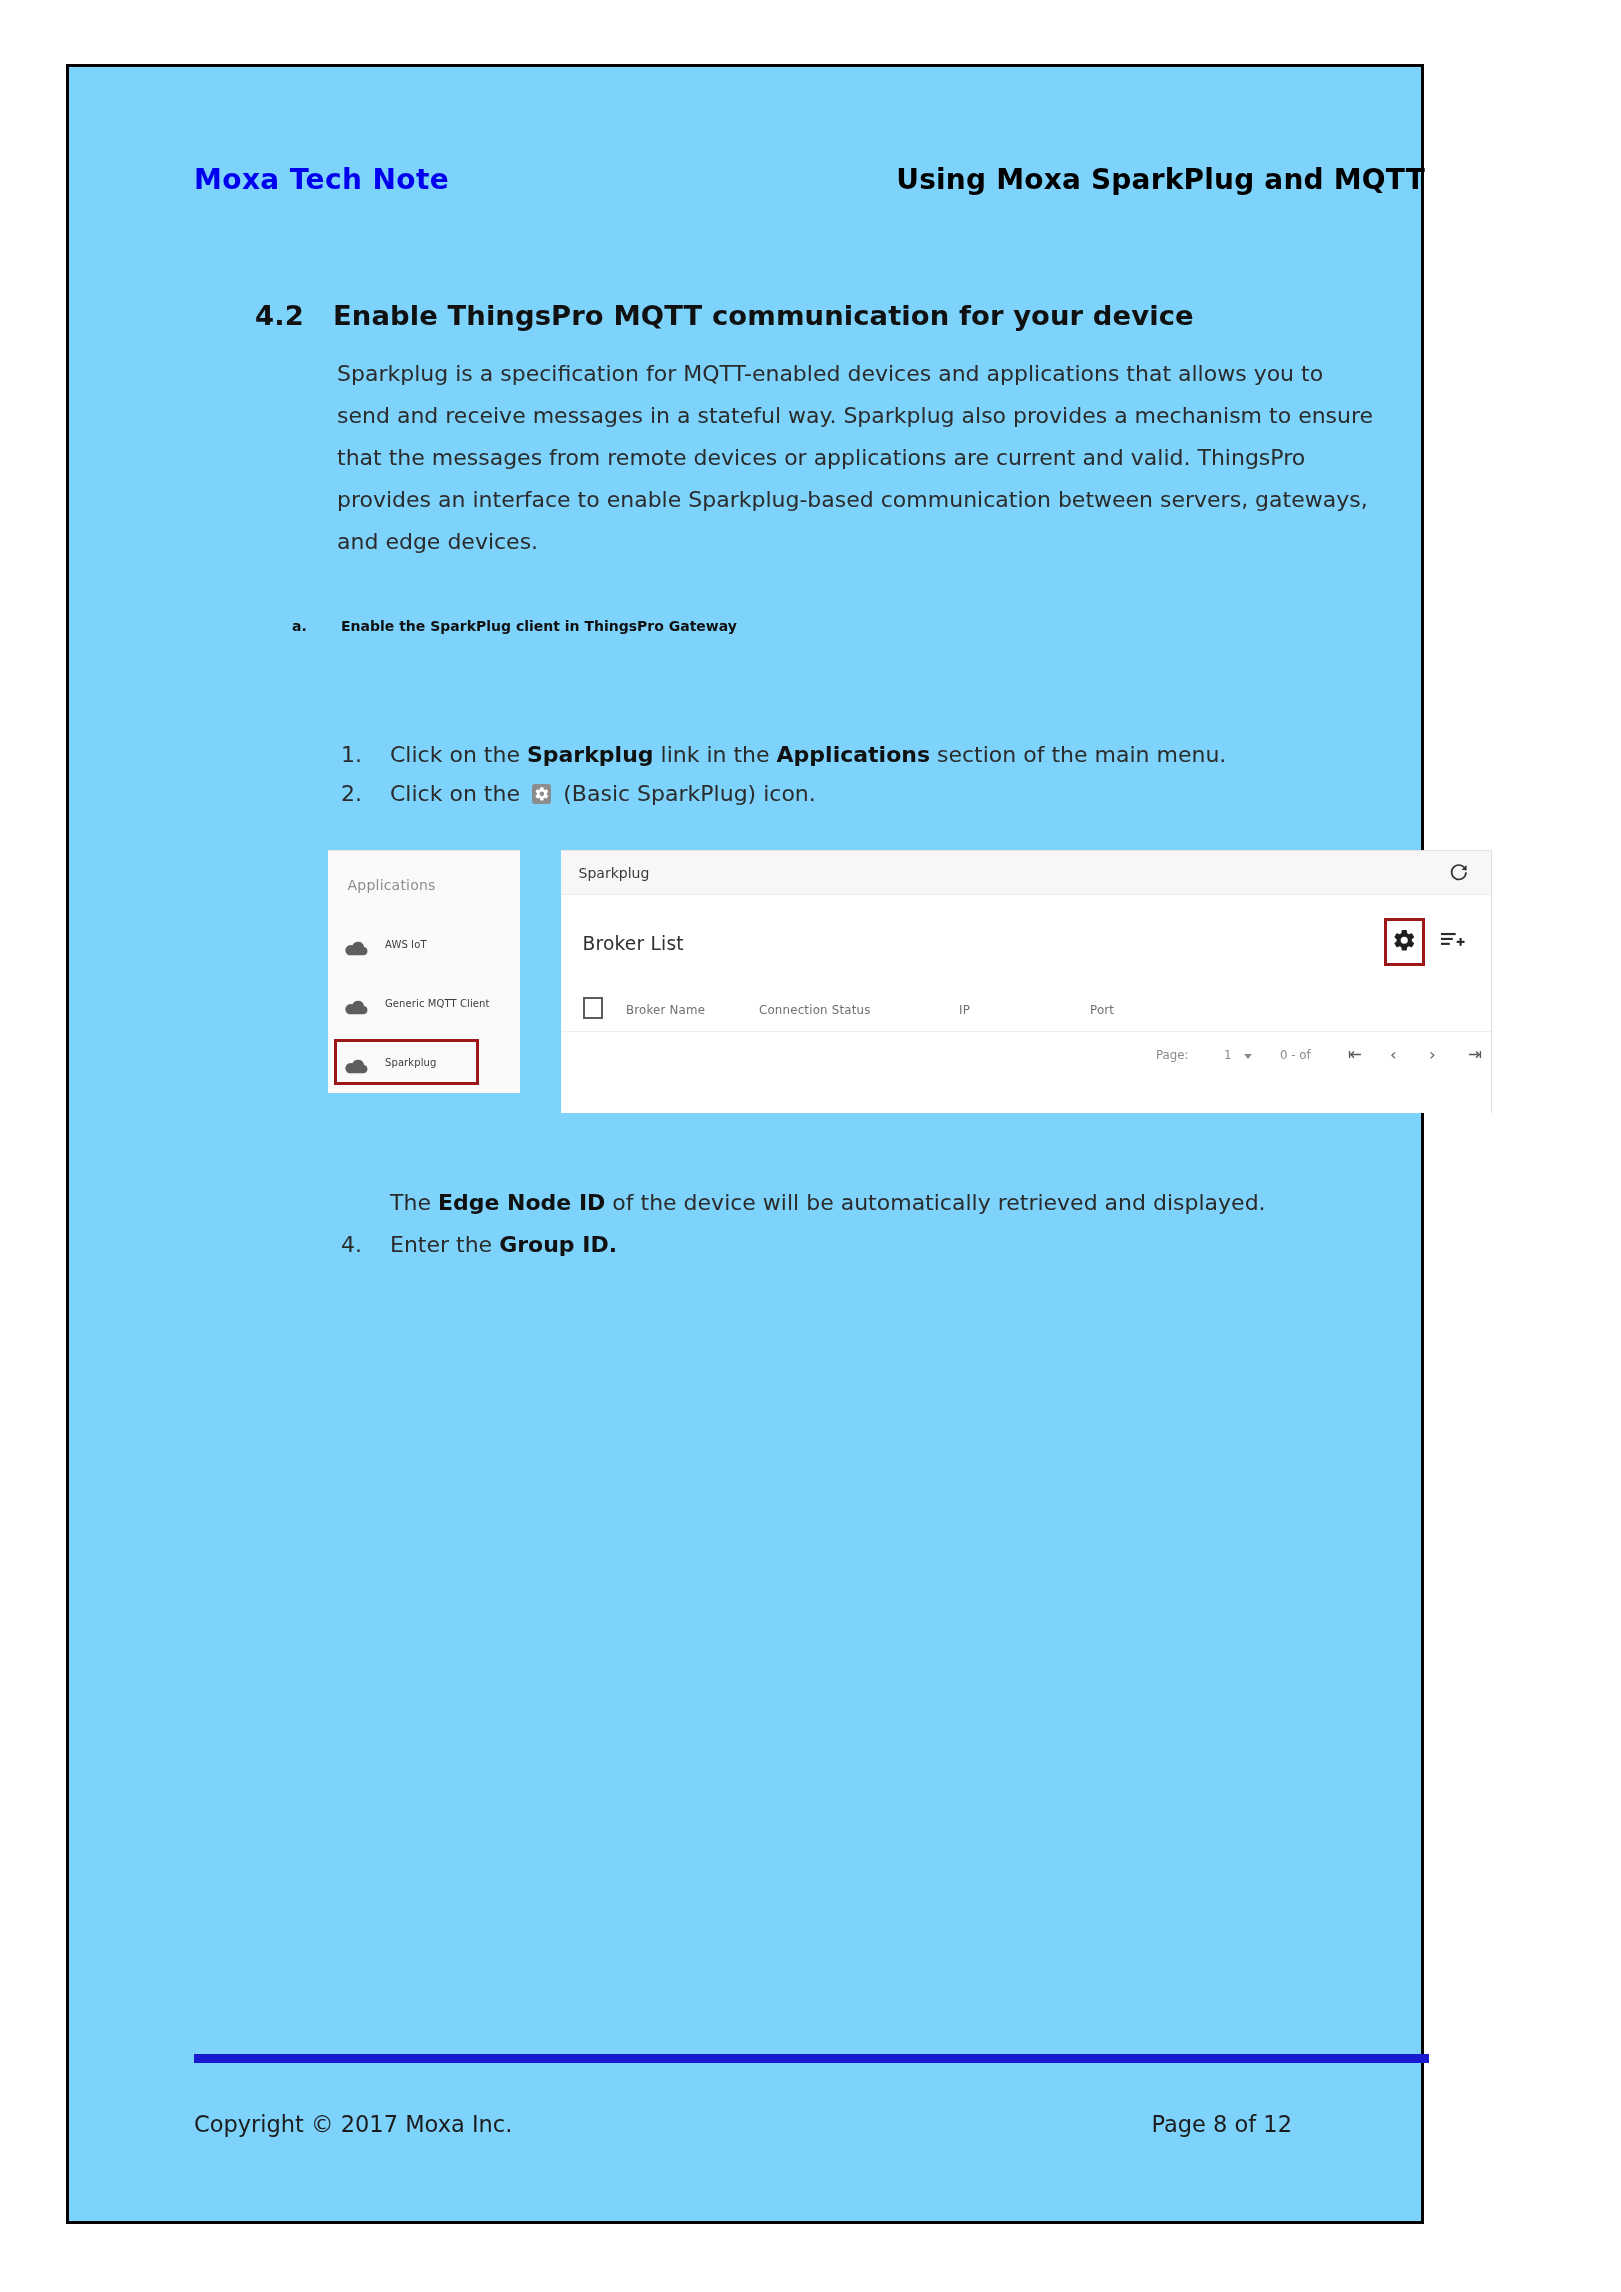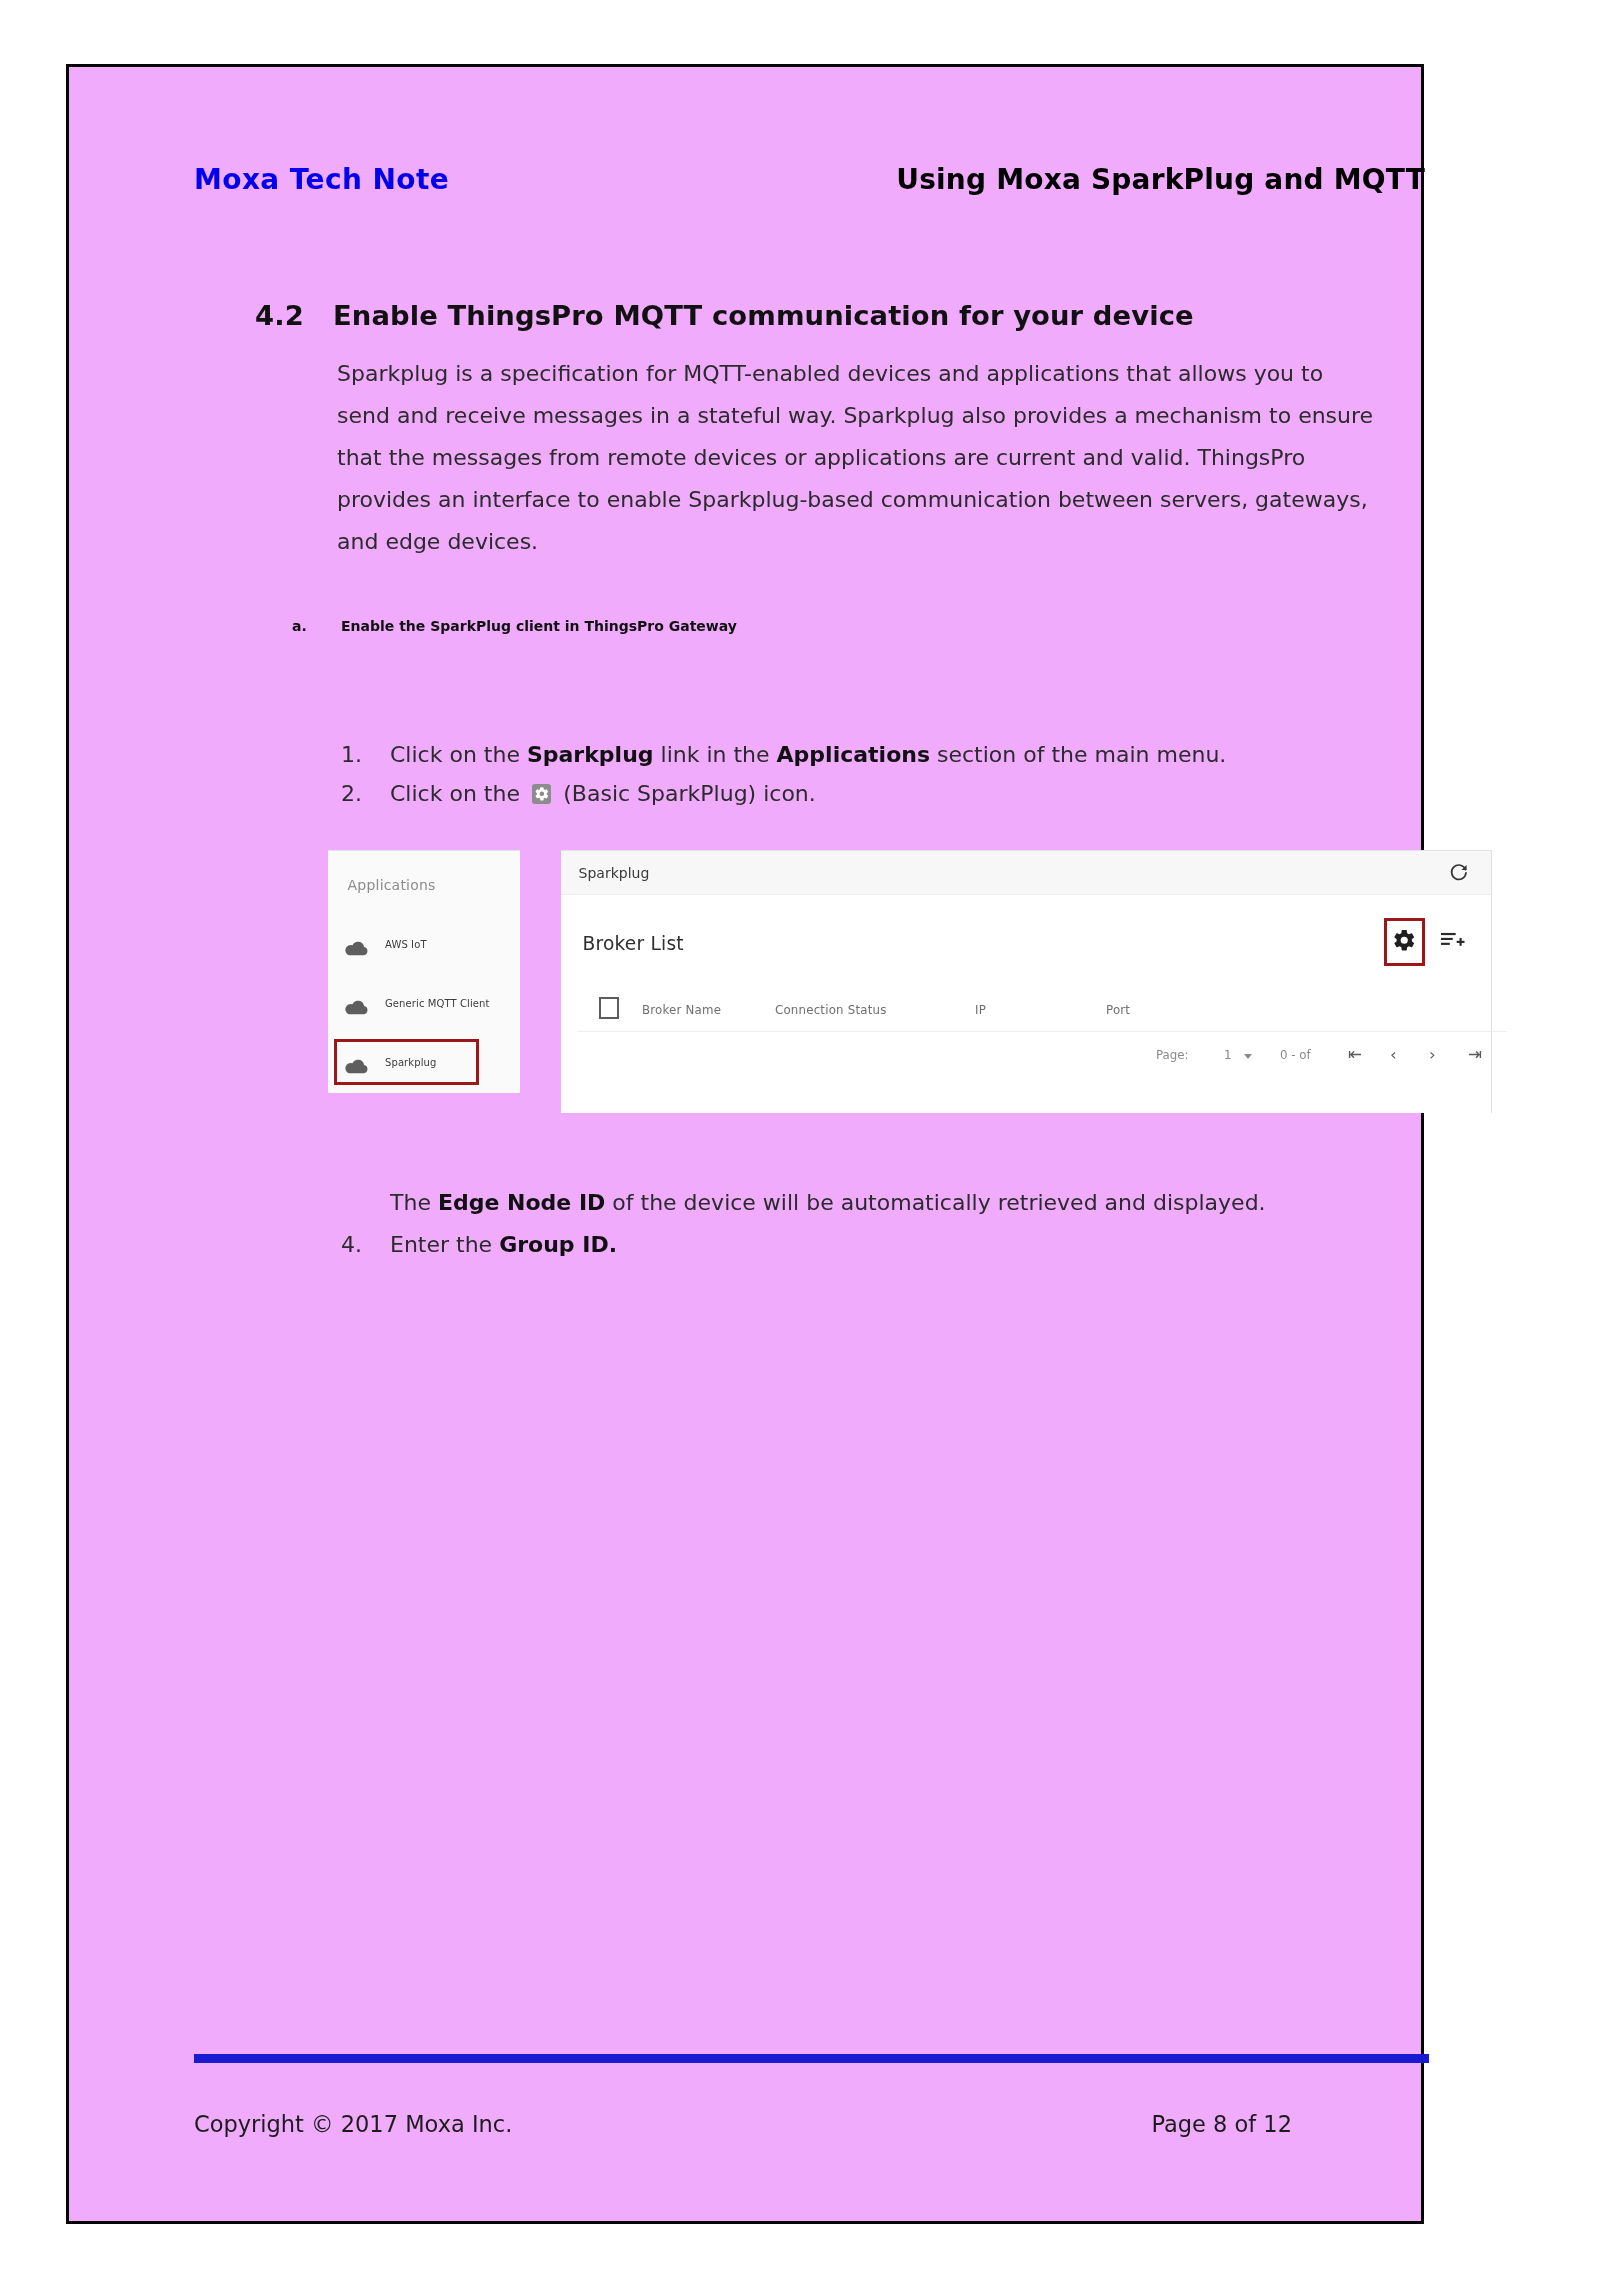--- a/index.html
+++ b/index.html
@@ -17,21 +17,21 @@
 
   
   #page-frame {
     position: absolute;
     left: 66px;
     top: 64px;
     width: 1358px;
     height: 2160px;
     border: 3.9px solid #000000;
     box-sizing: border-box;
-    background: #f0abfc;
+    background: #7dd3fc;
   }
 
   #page-inner {
     position: absolute;
     left: 0;
     top: 0;
     right: 0;
     bottom: 0;
   }
 
@@ -286,21 +286,21 @@
     position: absolute;
     left: 879px;
     top: 80px;
     width: 25.5px;
     height: 21.6px;
   }
 
   
   #table-header {
     position: absolute;
-    left: 16px;
+    left: 0;
     top: 137px;
     width: 100%;
     height: 45px;
     border-bottom: 1px solid #eeeeee;
     box-sizing: border-box;
   }
   #header-checkbox {
     position: absolute;
     left: 21.6px;
     top: 9.8px;

